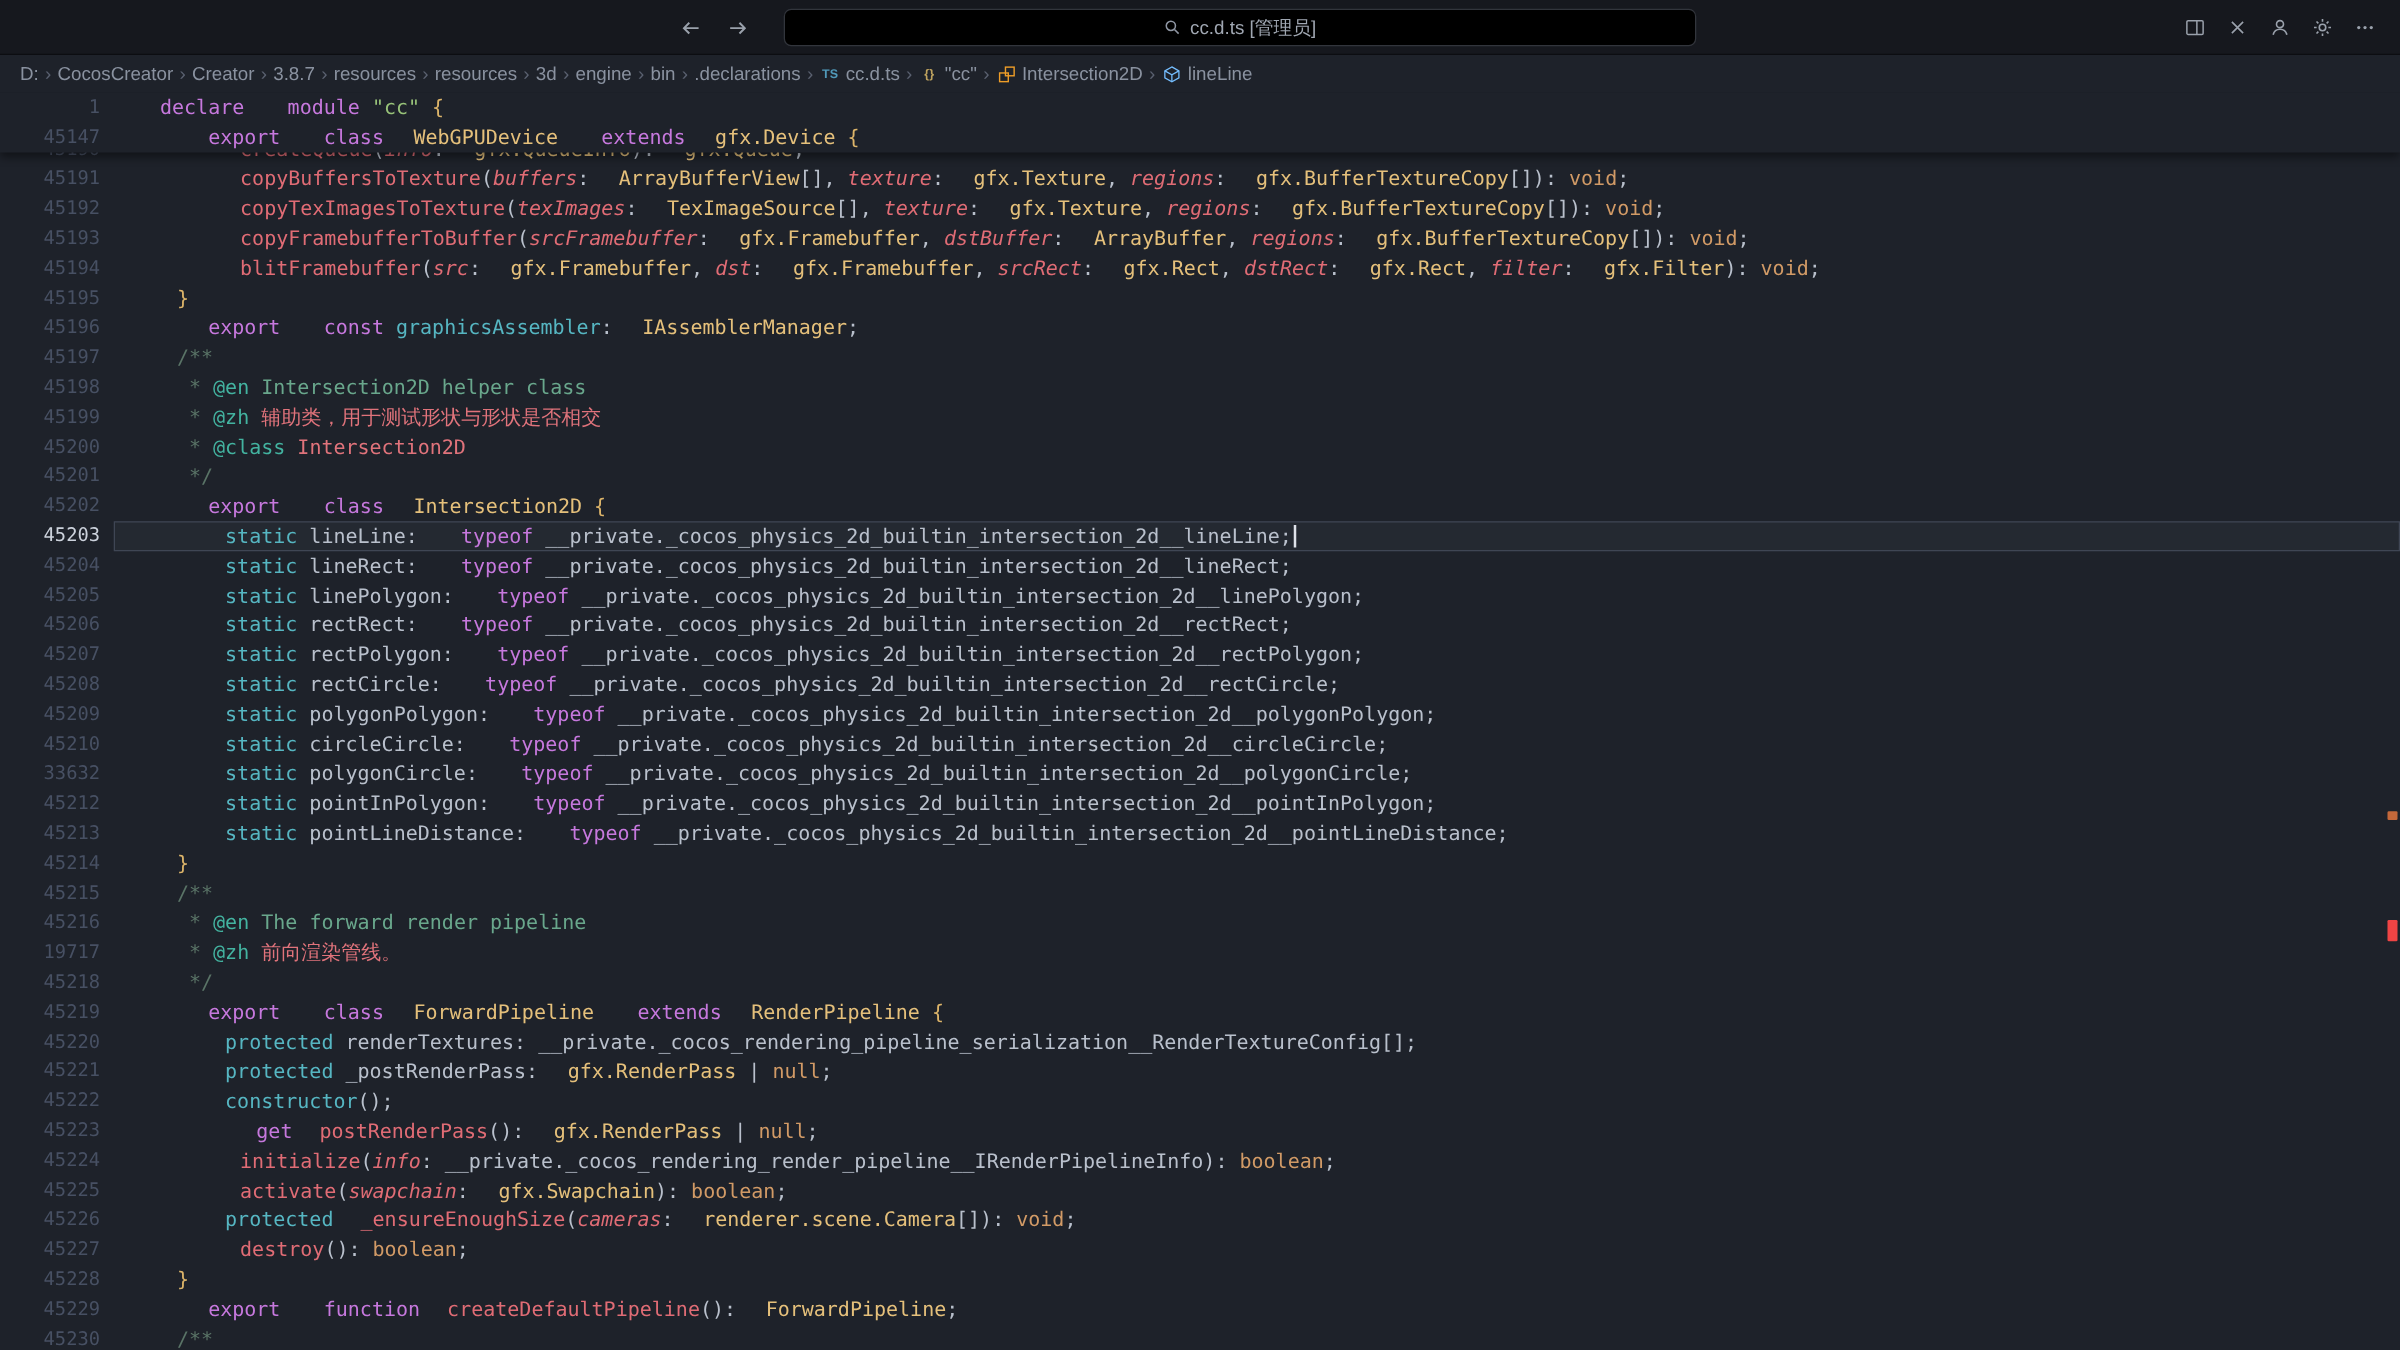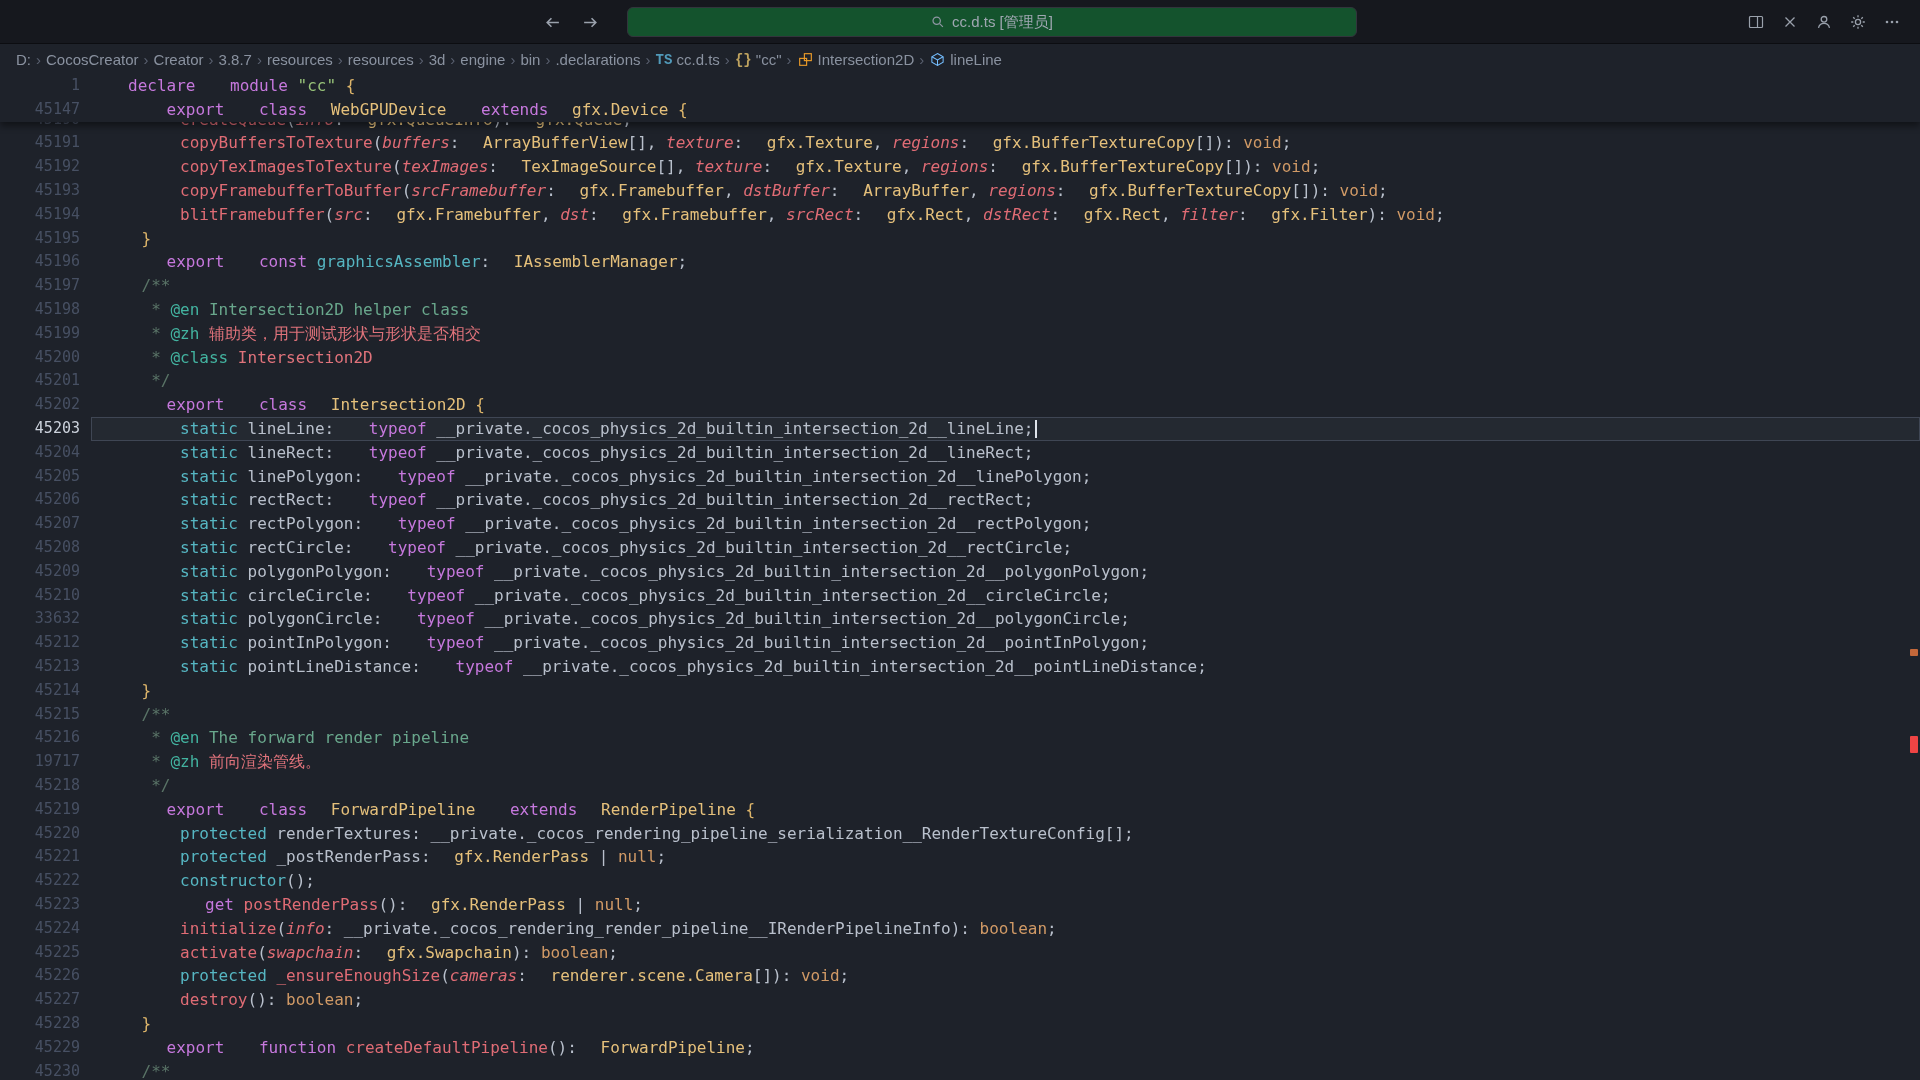--- a/index.html
+++ b/index.html
@@ -14,40 +14,40 @@
   .titlebar {
     position: absolute; top: 0; left: 0; right: 0; height: 44px;
     background: var(--ui-titlebar_bg, #16181e);
     border-bottom: 1px solid #0c0d11;
   }
   .nav { position: absolute; left: 540px; top: 0; height: 44px; display: flex; align-items: center; gap: 14px; }
   .navbtn { width: 24px; height: 24px; display: flex; align-items: center; justify-content: center; color: var(--ui-icon_fg, #9aa1ac); border-radius: 4px; }
   .navbtn svg { width: 17px; height: 17px; }
   .cmdcenter {
     position: absolute; left: 627px; top: 7px; width: 730px; height: 30px;
-    background: #14532d; border: 1px solid #32353c; border-radius: 6px;
+    background: #000000; border: 1px solid #32353c; border-radius: 6px;
     display: flex; align-items: center; justify-content: center; gap: 7px;
     color: #a0a7b2; font-size: 15px;
   }
   .cmdcenter svg { width: 14px; height: 14px; color: #8f96a3; }
   .ticons { position: absolute; right: 14px; top: 0; height: 44px; display: flex; align-items: center; gap: 6px; }
   .tbtn { width: 28px; height: 28px; display: flex; align-items: center; justify-content: center; color: var(--ui-icon_fg, #9aa1ac); border-radius: 5px; }
   .tbtn svg { width: 16px; height: 16px; }
 
   
   .breadcrumb {
     position: absolute; top: 45px; left: 0; right: 0; height: 29px;
     display: flex; align-items: center; padding-left: 16px;
     font-size: 15px; color: var(--ui-breadcrumb_fg, #8a92a0); white-space: nowrap;
   }
   .bc-item { display: inline-flex; align-items: center; gap: 4px; cursor: default; }
   .bc-sep { color: var(--ui-separator_fg, #5a6170); margin: 0 5px; font-size: 15px; }
   .bc-ico { display: inline-flex; align-items: center; justify-content: center; width: 17px; height: 17px; }
   .bc-ico svg { width: 15px; height: 15px; }
-  .bc-ico.txtico { font-weight: bold; font-size: 14px; letter-spacing: 0; font-family: Liberation Mono, monospace; }
+  .bc-ico.txtico { font-weight: bold; font-size: 10px; letter-spacing: 0; font-family: Liberation Sans, sans-serif; }
 
   
   .editor {
     position: absolute; top: 74px; left: 0; right: 0; bottom: 0;
     background: var(--ui-editor_bg, #1e222a); overflow: hidden;
     font-family: "DejaVu Sans Mono", monospace; font-size: 16px;
   }
   #code-scroll { position: absolute; top: 33.7px; left: 0; right: 0; z-index: 1; }
   #sticky {
     position: absolute; top: 0; left: 0; right: 0; height: 47.6px; z-index: 4;
@@ -69,21 +69,21 @@
   .cursor {
     display: inline-block; width: 2px; height: 18px;
     background: var(--ui-cursor, #dfe3ea);
     vertical-align: middle; margin-left: 1px; position: relative; top: -1px;
   }
 
   
   .tk-def      { color: var(--c-def); }
   .tk-kw       { color: var(--c-kw); margin-left: 25px; }
   .tk-mod      { color: var(--c-mod); }
-  .tk-fn       { color: var(--c-fn); }
+  .tk-fn       { color: var(--c-fn); margin-left: 12px; }
   .tk-type     { color: var(--c-type); margin-left: 14px; }
   .tk-param    { color: var(--c-param); font-style: italic; }
   .tk-prim     { color: var(--c-prim); }
   .tk-str      { color: var(--c-str); }
   .tk-brace    { color: var(--c-brace); }
   .tk-cmt      { color: var(--c-cmt); }
   .tk-tag      { color: var(--c-tag); }
   .tk-cmttx    { color: var(--c-cmttx); }
   .tk-cmtcn    { color: var(--c-cmtcn); }
   .tk-constName{ color: var(--c-constName); }

